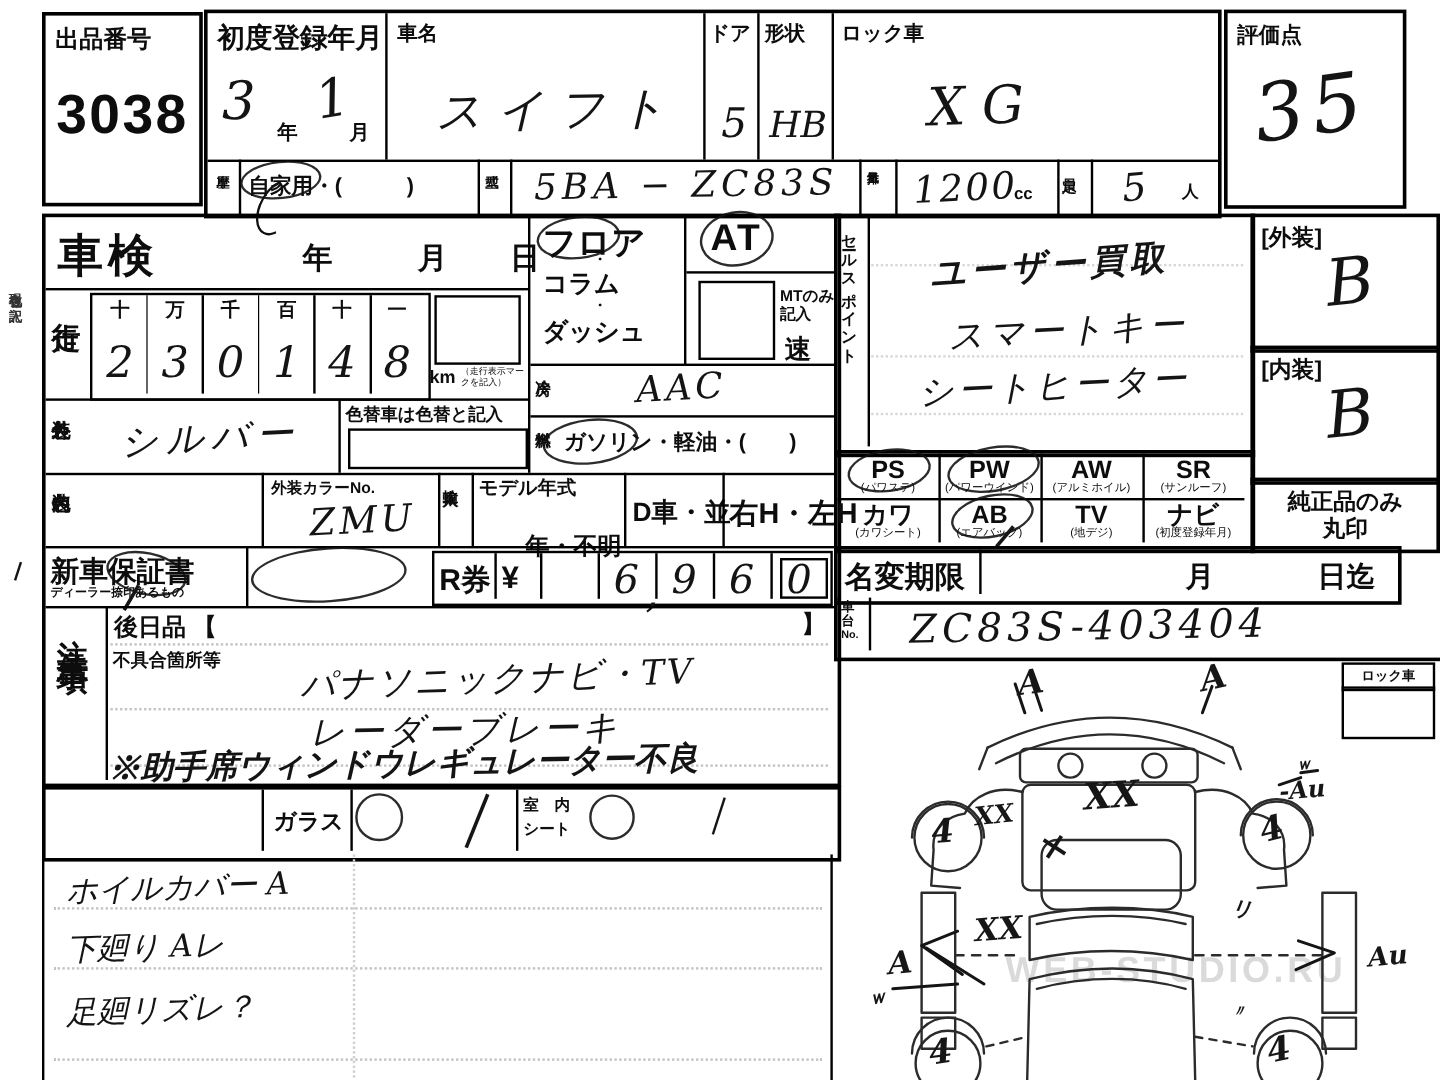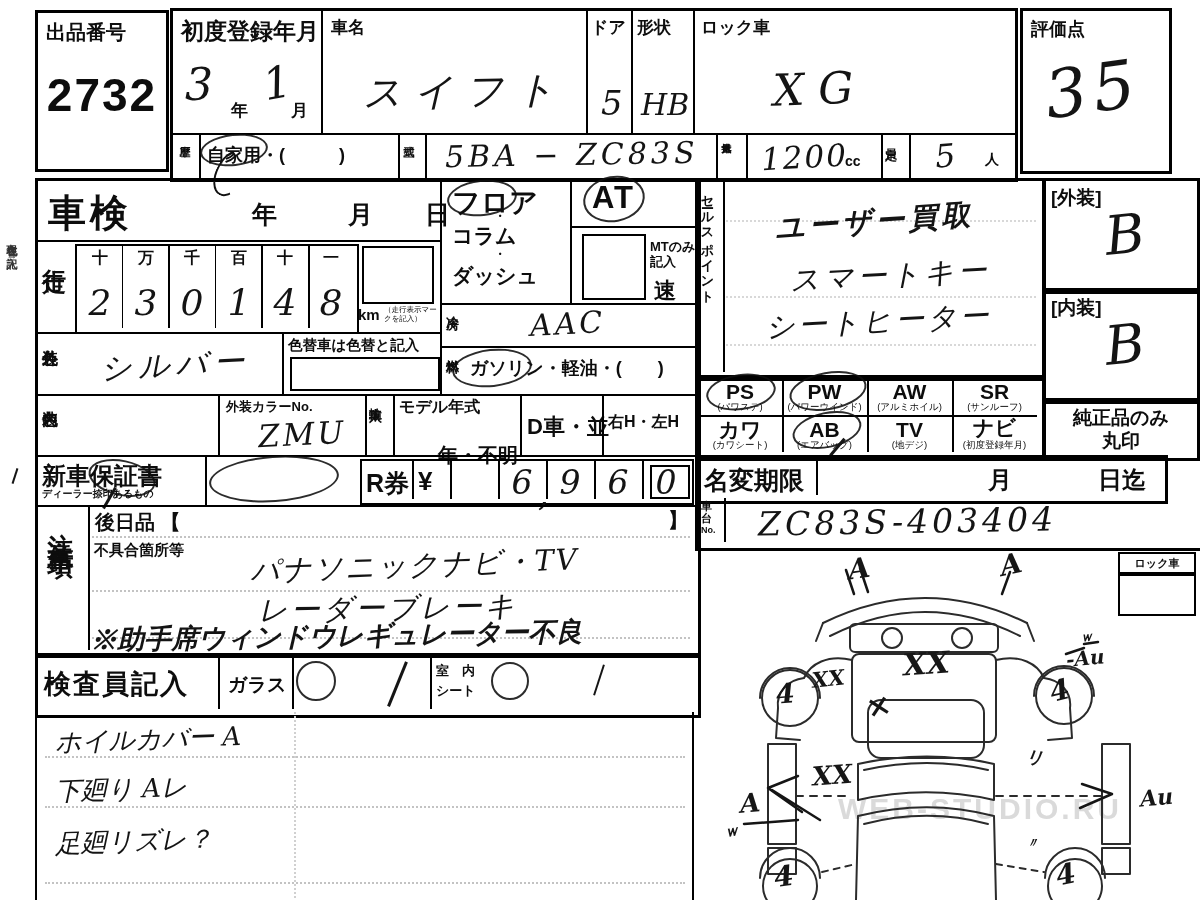--- a/index.html
+++ b/index.html
@@ -25,21 +25,21 @@
 </head>
 <body>
 
 <div id="sheet">
 
   <div class="abs vlab" style="left:6px;top:236px;font-size:11px;color:#333;font-weight:bold;">現在色を記入→</div>
   <div class="stroke" style="left:14px;top:468px;width:2px;height:16px;transform:rotate(18deg);"></div>
 
   <div class="abs b3" style="left:35px;top:10px;width:128px;height:156px;">
     <div class="abs lbl" style="left:8px;top:6px;font-size:20px;">出品番号</div>
-    <div class="abs lbl" style="left:0;top:55px;width:100%;text-align:center;font-size:46px;letter-spacing:2px;">2732</div>
+    <div class="abs lbl" style="left:0;top:55px;width:100%;text-align:center;font-size:46px;letter-spacing:2px;">3038</div>
   </div>
 
   <div class="abs b3" style="left:1020px;top:8px;width:146px;height:160px;">
     <div class="abs lbl" style="left:8px;top:6px;font-size:18px;">評価点</div>
     <div class="abs hw" style="left:22px;top:40px;font-size:66px;transform:rotate(-8deg);letter-spacing:6px;">35</div>
   </div>
 
   <div class="abs" style="left:170px;top:8px;width:842px;height:168px;border:3.5px solid #000;">
 
     <div class="hline" style="left:0;top:122px;width:100%;"></div>
@@ -161,21 +161,21 @@
   <div class="abs lbl" style="left:226px;top:398px;font-size:13px;">外装カラーNo.</div>
   <div class="abs hw" style="left:258px;top:416px;font-size:31px;letter-spacing:3px;transform:rotate(-3deg);">ZMU</div>
   <div class="vline" style="left:365px;top:394px;height:61px;"></div>
   <div class="abs vlab" style="left:369px;top:398px;font-size:13px;">輸入車</div>
   <div class="vline" style="left:393px;top:394px;height:61px;"></div>
   <div class="abs lbl" style="left:399px;top:397px;font-size:16px;">モデル年式</div>
   <div class="abs lbl" style="left:438px;top:430px;font-size:20px;margin-top:12px;">年・不明</div>
   <div class="vline" style="left:520px;top:394px;height:61px;"></div>
   <div class="abs lbl" style="left:527px;top:412px;font-size:22px;">D車・並</div>
   <div class="vline" style="left:602px;top:394px;height:61px;"></div>
-  <div class="abs lbl" style="left:608px;top:412px;font-size:16px;">右H・左H</div>
+  <div class="abs lbl" style="left:608px;top:412px;font-size:24px;">右H・左H</div>
   <div class="hline" style="left:38px;top:455px;width:657px;"></div>
 
   <div class="abs lbl" style="left:42px;top:460px;font-size:24px;">新車保証書</div>
   <div class="abs lbl" style="left:42px;top:487px;font-size:10px;">ディーラー捺印あるもの</div>
   <div class="circ" style="left:88px;top:460px;width:64px;height:32px;transform:rotate(12deg);"></div>
   <div class="stroke" style="left:108px;top:486px;width:2.5px;height:24px;transform:rotate(30deg);"></div>
   <div class="vline" style="left:205px;top:455px;height:50px;"></div>
   <div class="circ" style="left:209px;top:456px;width:126px;height:42px;transform:rotate(-4deg);"></div>
   <div class="abs" style="left:360px;top:459px;width:330px;height:42px;border:2.5px solid #000;">
     <div class="abs lbl" style="left:4px;top:6px;font-size:25px;">R券</div>
@@ -202,21 +202,20 @@
   <div class="abs lbl" style="left:668px;top:507px;font-size:20px;">】</div>
   <div class="dots" style="left:92px;top:536px;width:598px;"></div>
   <div class="abs lbl" style="left:94px;top:541px;font-size:15px;">不具合箇所等</div>
   <div class="abs hw" style="left:250px;top:546px;font-size:29px;letter-spacing:2px;transform:rotate(-2deg);">パナソニックナビ・TV</div>
   <div class="dots" style="left:92px;top:590px;width:598px;"></div>
   <div class="abs hw" style="left:258px;top:589px;font-size:29px;letter-spacing:3px;transform:rotate(-1deg);">レーダーブレーキ</div>
   <div class="dots" style="left:92px;top:637px;width:598px;"></div>
   <div class="abs hw" style="left:90px;top:618px;font-size:27px;transform:rotate(-1deg);font-weight:bold;">※助手席ウィンドウレギュレーター不良</div>
 
   <div class="abs b3" style="left:35px;top:655px;width:660px;height:57px;"></div>
-  <div class="abs lbl" style="left:44px;top:666px;font-size:27px;letter-spacing:2px;">検査員記入</div>
   <div class="vline" style="left:218px;top:658px;height:51px;"></div>
   <div class="abs lbl" style="left:228px;top:672px;font-size:19px;">ガラス</div>
   <div class="vline" style="left:292px;top:658px;height:51px;"></div>
   <div class="circ" style="left:296px;top:661px;width:36px;height:36px;"></div>
   <div class="stroke" style="left:396px;top:660px;width:2.5px;height:48px;transform:rotate(22deg);"></div>
   <div class="vline" style="left:430px;top:658px;height:51px;"></div>
   <div class="abs lbl" style="left:436px;top:662px;font-size:13px;">室　内</div>
   <div class="abs lbl" style="left:436px;top:682px;font-size:13px;">シート</div>
   <div class="circ" style="left:491px;top:662px;width:34px;height:34px;"></div>
   <div class="stroke" style="left:598px;top:664px;width:2px;height:32px;transform:rotate(18deg);"></div>
@@ -253,21 +252,21 @@
     <div class="abs cell-code" style="left:169px;top:3px;width:85px;">AW</div>
     <div class="abs cell-name" style="left:169px;top:24px;width:85px;">(アルミホイル)</div>
     <div class="abs cell-code" style="left:254px;top:3px;width:85px;">SR</div>
     <div class="abs cell-name" style="left:254px;top:24px;width:85px;">(サンルーフ)</div>
     <div class="abs cell-code" style="left:0;top:41px;width:84px;">カワ</div>
     <div class="abs cell-name" style="left:0;top:62px;width:84px;">(カワシート)</div>
     <div class="abs cell-code" style="left:84px;top:41px;width:85px;">AB</div>
     <div class="abs cell-name" style="left:84px;top:62px;width:85px;">(エアバッグ)</div>
     <div class="abs cell-code" style="left:169px;top:41px;width:85px;">TV</div>
     <div class="abs cell-name" style="left:169px;top:62px;width:85px;">(地デジ)</div>
-    <div class="abs cell-code" style="left:254px;top:41px;width:85px;font-family:Liberation Mono, monospace;">ナビ</div>
+    <div class="abs cell-code" style="left:254px;top:41px;width:85px;">ナビ</div>
     <div class="abs cell-name" style="left:254px;top:62px;width:85px;">(初度登録年月)</div>
   </div>
   <div class="circ" style="left:706px;top:374px;width:66px;height:32px;transform:rotate(-8deg);"></div>
   <div class="circ" style="left:789px;top:372px;width:74px;height:34px;transform:rotate(-10deg);"></div>
   <div class="circ" style="left:792px;top:412px;width:66px;height:32px;transform:rotate(-12deg);"></div>
   <div class="stroke" style="left:836px;top:436px;width:2.5px;height:22px;transform:rotate(40deg);"></div>
 
   <div class="abs b3" style="left:1042px;top:178px;width:152px;height:110px;">
     <div class="abs lbl" style="left:6px;top:4px;font-size:19px;">[外装]</div>
     <div class="abs hw" style="left:60px;top:22px;font-size:54px;transform:rotate(-6deg);">B</div>

